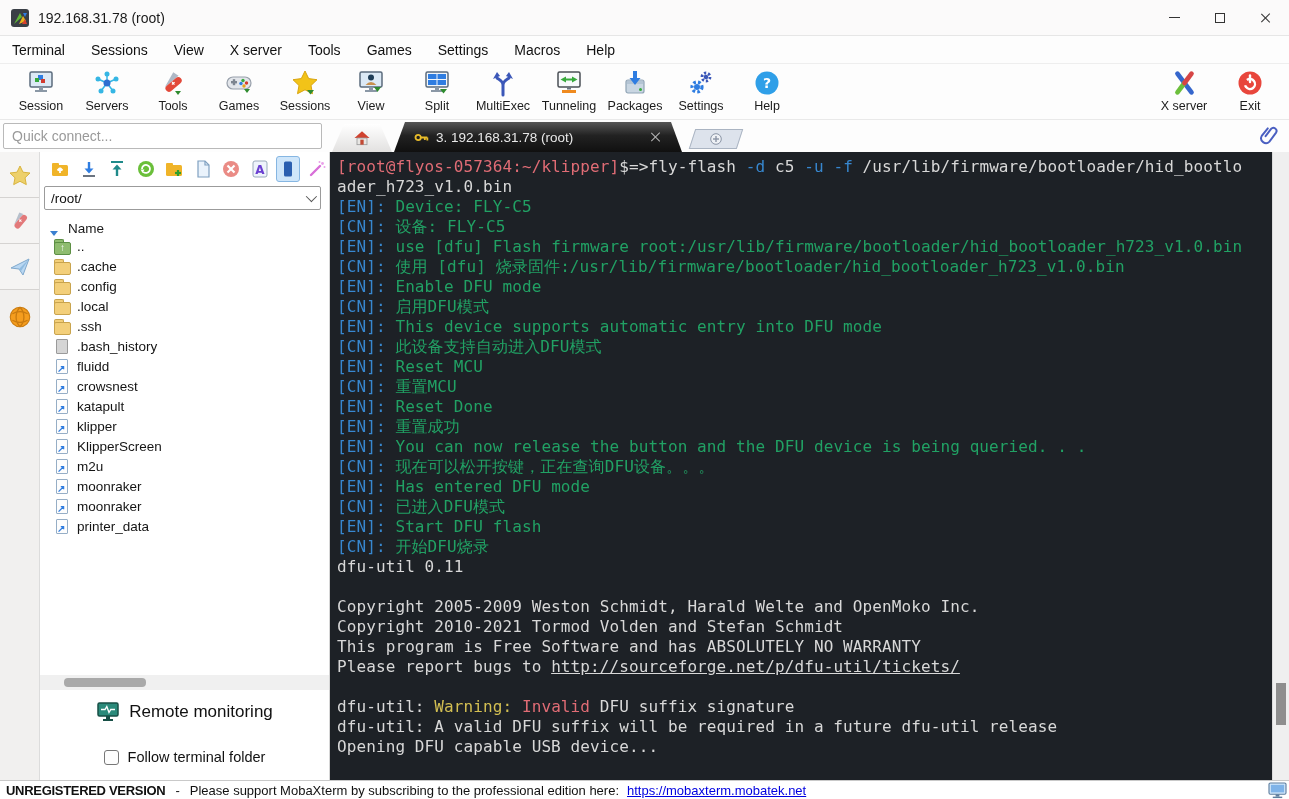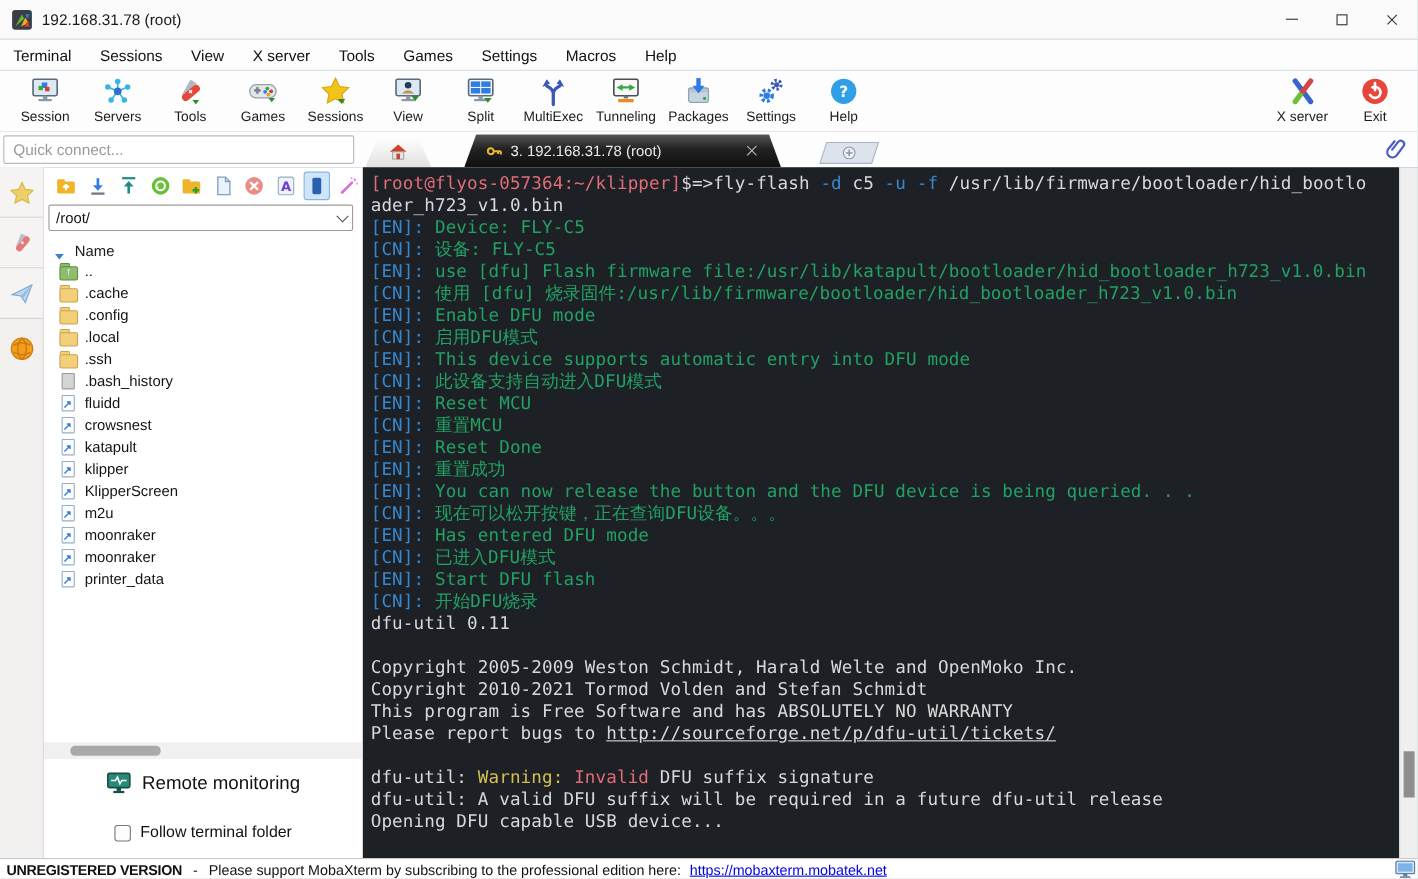--- a/index.html
+++ b/index.html
@@ -34,21 +34,21 @@
   .tbtn { width:66px; display:flex; flex-direction:column; align-items:center; gap:1px; padding-top:2px; }
   .tbtn svg { width:30px; height:30px; flex:none; }
   .tlabel { font-size:12.5px; color:#1c1c1c; white-space:nowrap; }
   .tspacer { flex:1; }
 
   
   .subbar { height:32px; background:#fdfdfd; display:flex; align-items:center; flex:none; position:relative; }
   .quick { position:absolute; left:3px; top:3px; width:319px; height:26px;
     border:1px solid #b9b9b9; border-radius:2px; background:#fff;
     font-size:14px; color:#9a9a9a; padding-left:8px; display:flex; align-items:center; }
-  .tabs { position:absolute; left:332px; top:2px; right:40px; height:30px; display:flex; align-items:flex-end;gap:28px; }
+  .tabs { position:absolute; left:332px; top:2px; right:40px; height:30px; display:flex; align-items:flex-end; }
   .tab-home { width:60px; height:28px; background:linear-gradient(#ffffff,#e2e1e0);
     clip-path:polygon(12px 0, calc(100% - 12px) 0, 100% 100%, 0 100%);
     display:flex; align-items:center; justify-content:center; }
   .tab-home svg { width:20px; height:20px; }
   .tab-active { width:288px; height:30px; margin-left:2px;
     background:linear-gradient(#565656,#222 45%,#101010);
     clip-path:polygon(11px 0, calc(100% - 11px) 0, 100% 100%, 0 100%);
     display:flex; align-items:center; gap:7px; padding:0 20px; color:#e8e8e8; font-size:13.5px; }
   .tab-active .key { width:15px; height:15px; flex:none; }
   .tab-active .tab-label { white-space:nowrap; overflow:hidden; flex:1; }
@@ -542,21 +542,21 @@
         <span class="checkbox"></span>
         <span class="flabel2">Follow terminal folder</span>
       </div>
     </div>
 
     <div class="terminal">
         <div class="tline"><span style="color: rgb(224, 108, 117);">[root@flyos-057364:~/klipper]</span><span style="color: rgb(216, 216, 216);">$=&gt;</span><span style="color: rgb(216, 216, 216);">fly-flash </span><span style="color: rgb(55, 135, 207);">-d</span><span style="color: rgb(216, 216, 216);"> c5 </span><span style="color: rgb(55, 135, 207);">-u</span><span style="color: rgb(216, 216, 216);"> </span><span style="color: rgb(55, 135, 207);">-f</span><span style="color: rgb(216, 216, 216);"> /usr/lib/firmware/bootloader/hid_bootlo</span></div>
         <div class="tline"><span style="color: rgb(216, 216, 216);">ader_h723_v1.0.bin</span></div>
         <div class="tline"><span style="color: rgb(55, 135, 207);">[EN]: </span><span style="color: rgb(33, 161, 100);">Device: FLY-C5</span></div>
         <div class="tline"><span style="color: rgb(55, 135, 207);">[CN]: </span><span style="color: rgb(33, 161, 100);">设备: FLY-C5</span></div>
-        <div class="tline"><span style="color: rgb(55, 135, 207);">[EN]: </span><span style="color: rgb(33, 161, 100);">use [dfu] Flash firmware file:/usr/lib/katapult/bootloader/hid_bootloader_h723_v1.0.bin</span></div>
+        <div class="tline"><span style="color: rgb(55, 135, 207);">[EN]: </span><span style="color: rgb(33, 161, 100);">use [dfu] Flash firmware root:/usr/lib/firmware/bootloader/hid_bootloader_h723_v1.0.bin</span></div>
         <div class="tline"><span style="color: rgb(55, 135, 207);">[CN]: </span><span style="color: rgb(33, 161, 100);">使用 [dfu] 烧录固件:/usr/lib/firmware/bootloader/hid_bootloader_h723_v1.0.bin</span></div>
         <div class="tline"><span style="color: rgb(55, 135, 207);">[EN]: </span><span style="color: rgb(33, 161, 100);">Enable DFU mode</span></div>
         <div class="tline"><span style="color: rgb(55, 135, 207);">[CN]: </span><span style="color: rgb(33, 161, 100);">启用DFU模式</span></div>
         <div class="tline"><span style="color: rgb(55, 135, 207);">[EN]: </span><span style="color: rgb(33, 161, 100);">This device supports automatic entry into DFU mode</span></div>
         <div class="tline"><span style="color: rgb(55, 135, 207);">[CN]: </span><span style="color: rgb(33, 161, 100);">此设备支持自动进入DFU模式</span></div>
         <div class="tline"><span style="color: rgb(55, 135, 207);">[EN]: </span><span style="color: rgb(33, 161, 100);">Reset MCU</span></div>
         <div class="tline"><span style="color: rgb(55, 135, 207);">[CN]: </span><span style="color: rgb(33, 161, 100);">重置MCU</span></div>
         <div class="tline"><span style="color: rgb(55, 135, 207);">[EN]: </span><span style="color: rgb(33, 161, 100);">Reset Done</span></div>
         <div class="tline"><span style="color: rgb(55, 135, 207);">[EN]: </span><span style="color: rgb(33, 161, 100);">重置成功</span></div>
         <div class="tline"><span style="color: rgb(55, 135, 207);">[EN]: </span><span style="color: rgb(33, 161, 100);">You can now release the button and the DFU device is being queried. . .</span></div>

